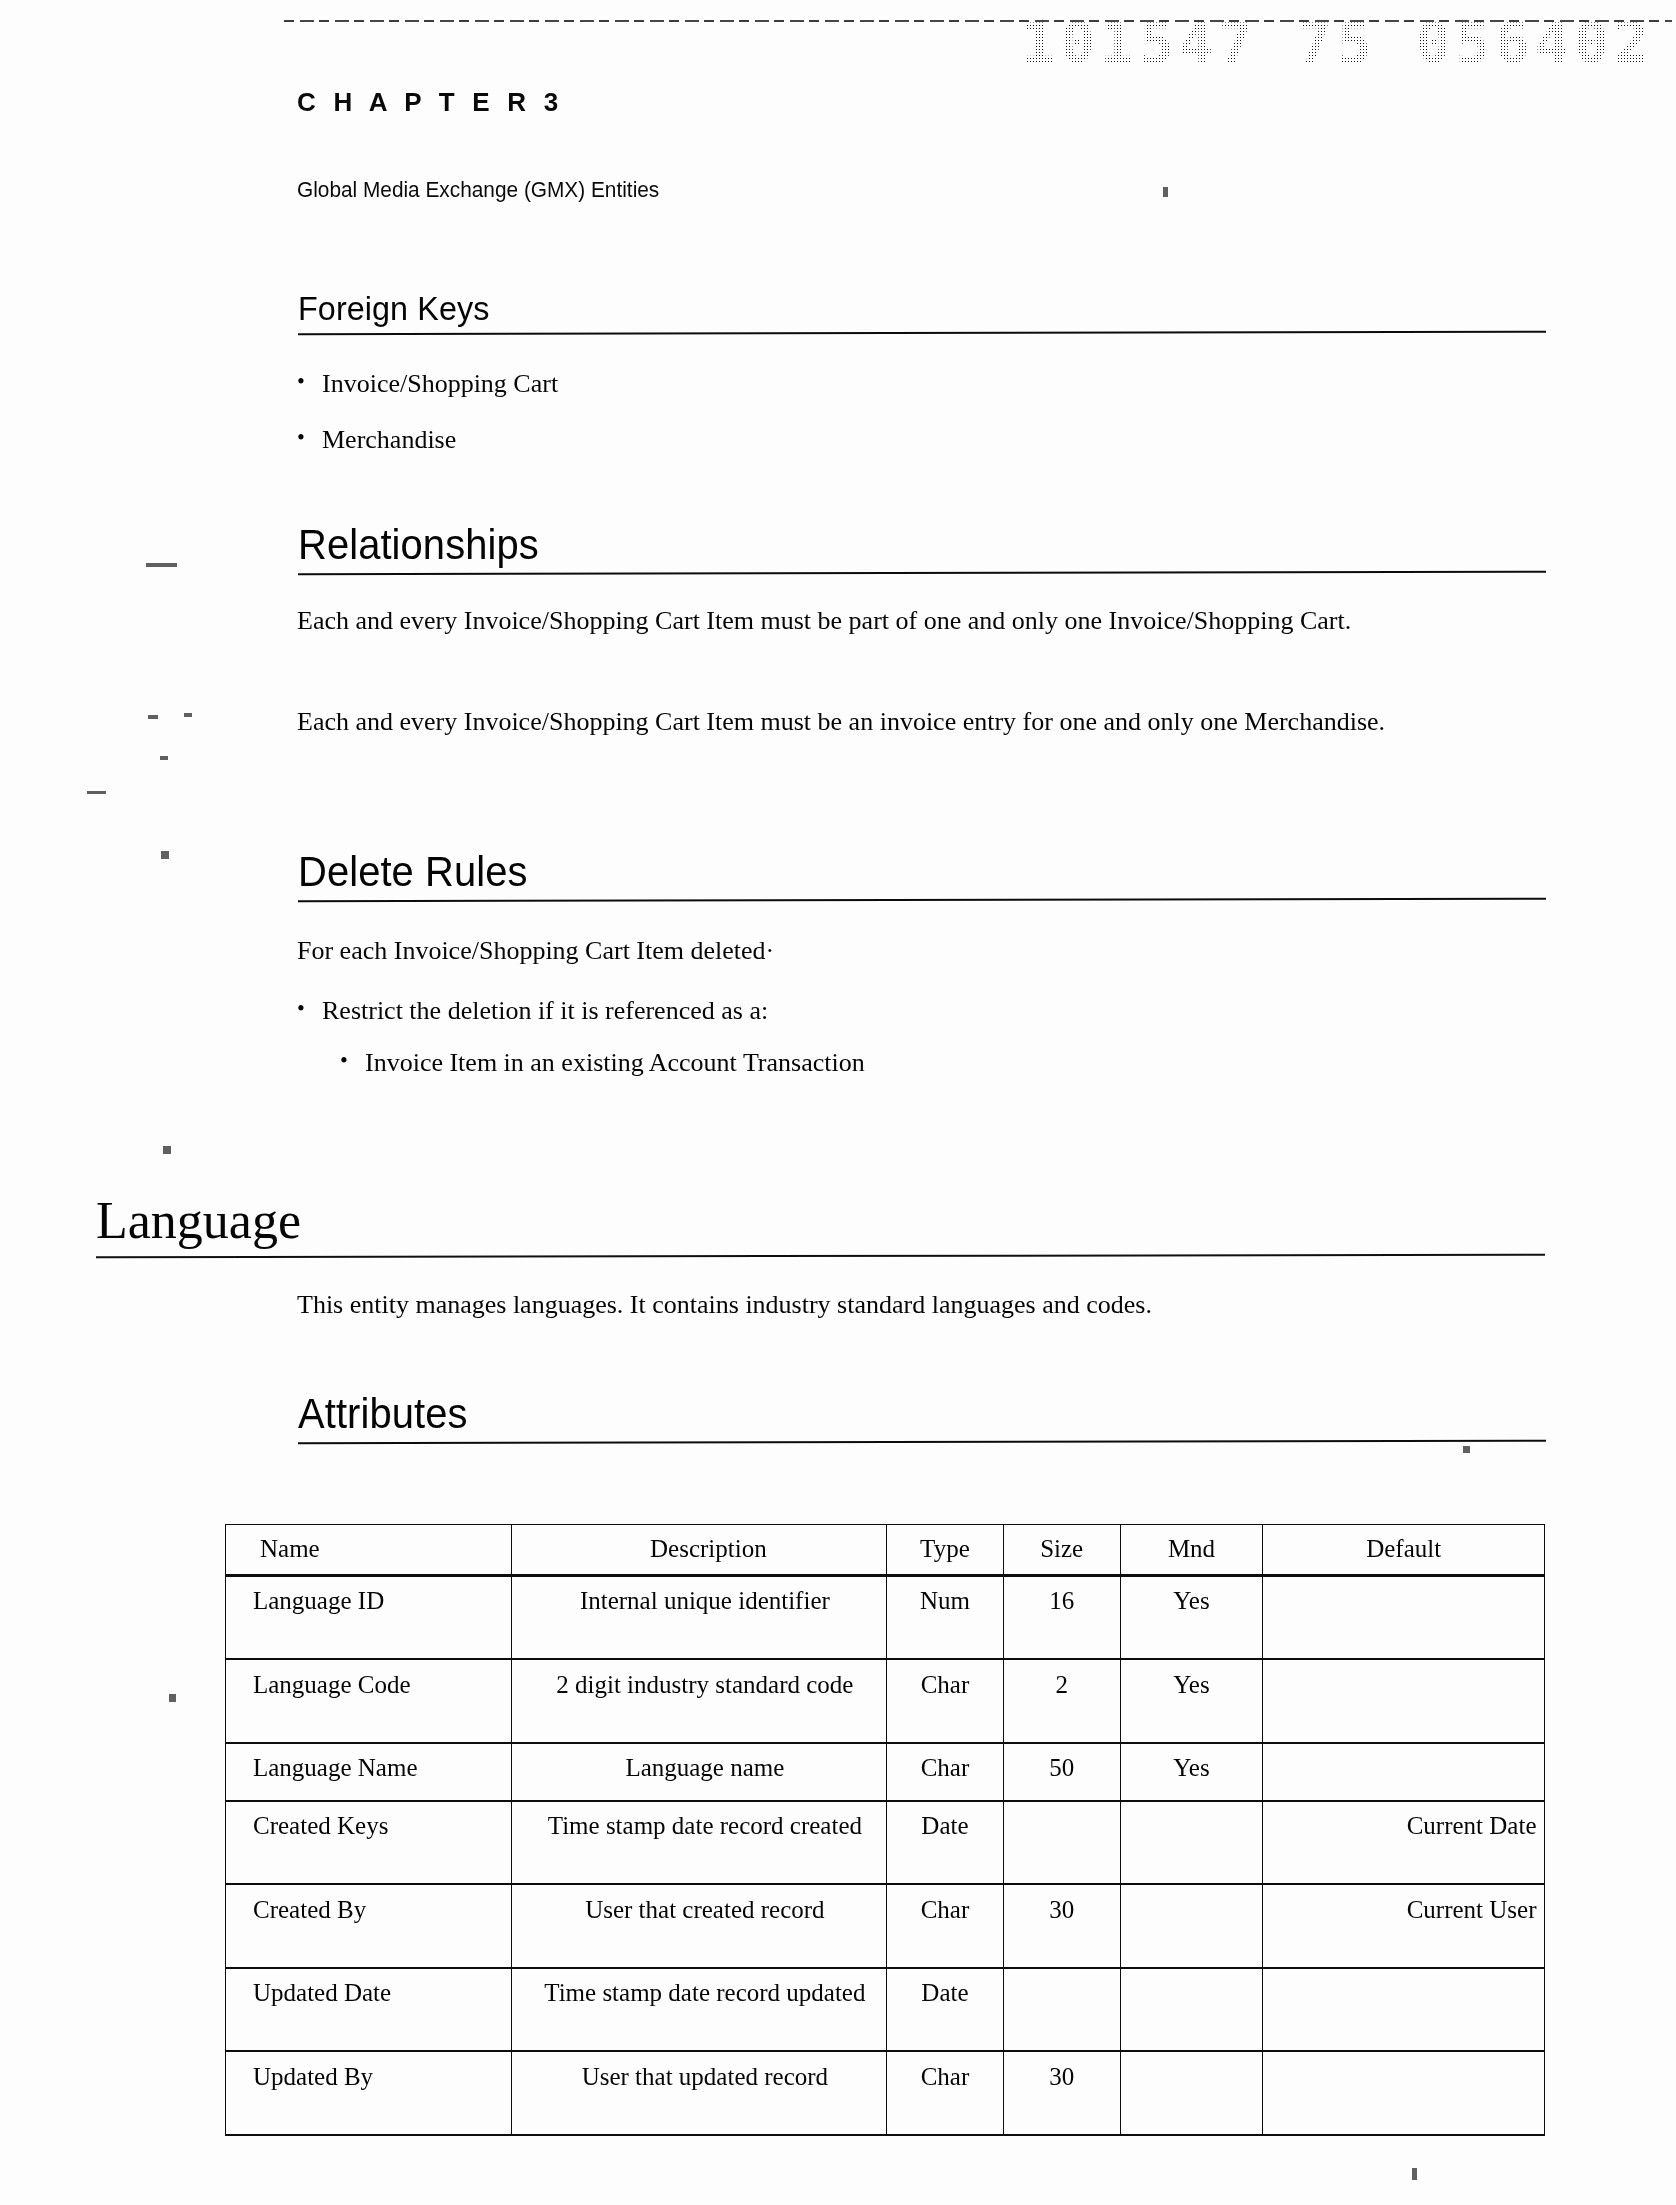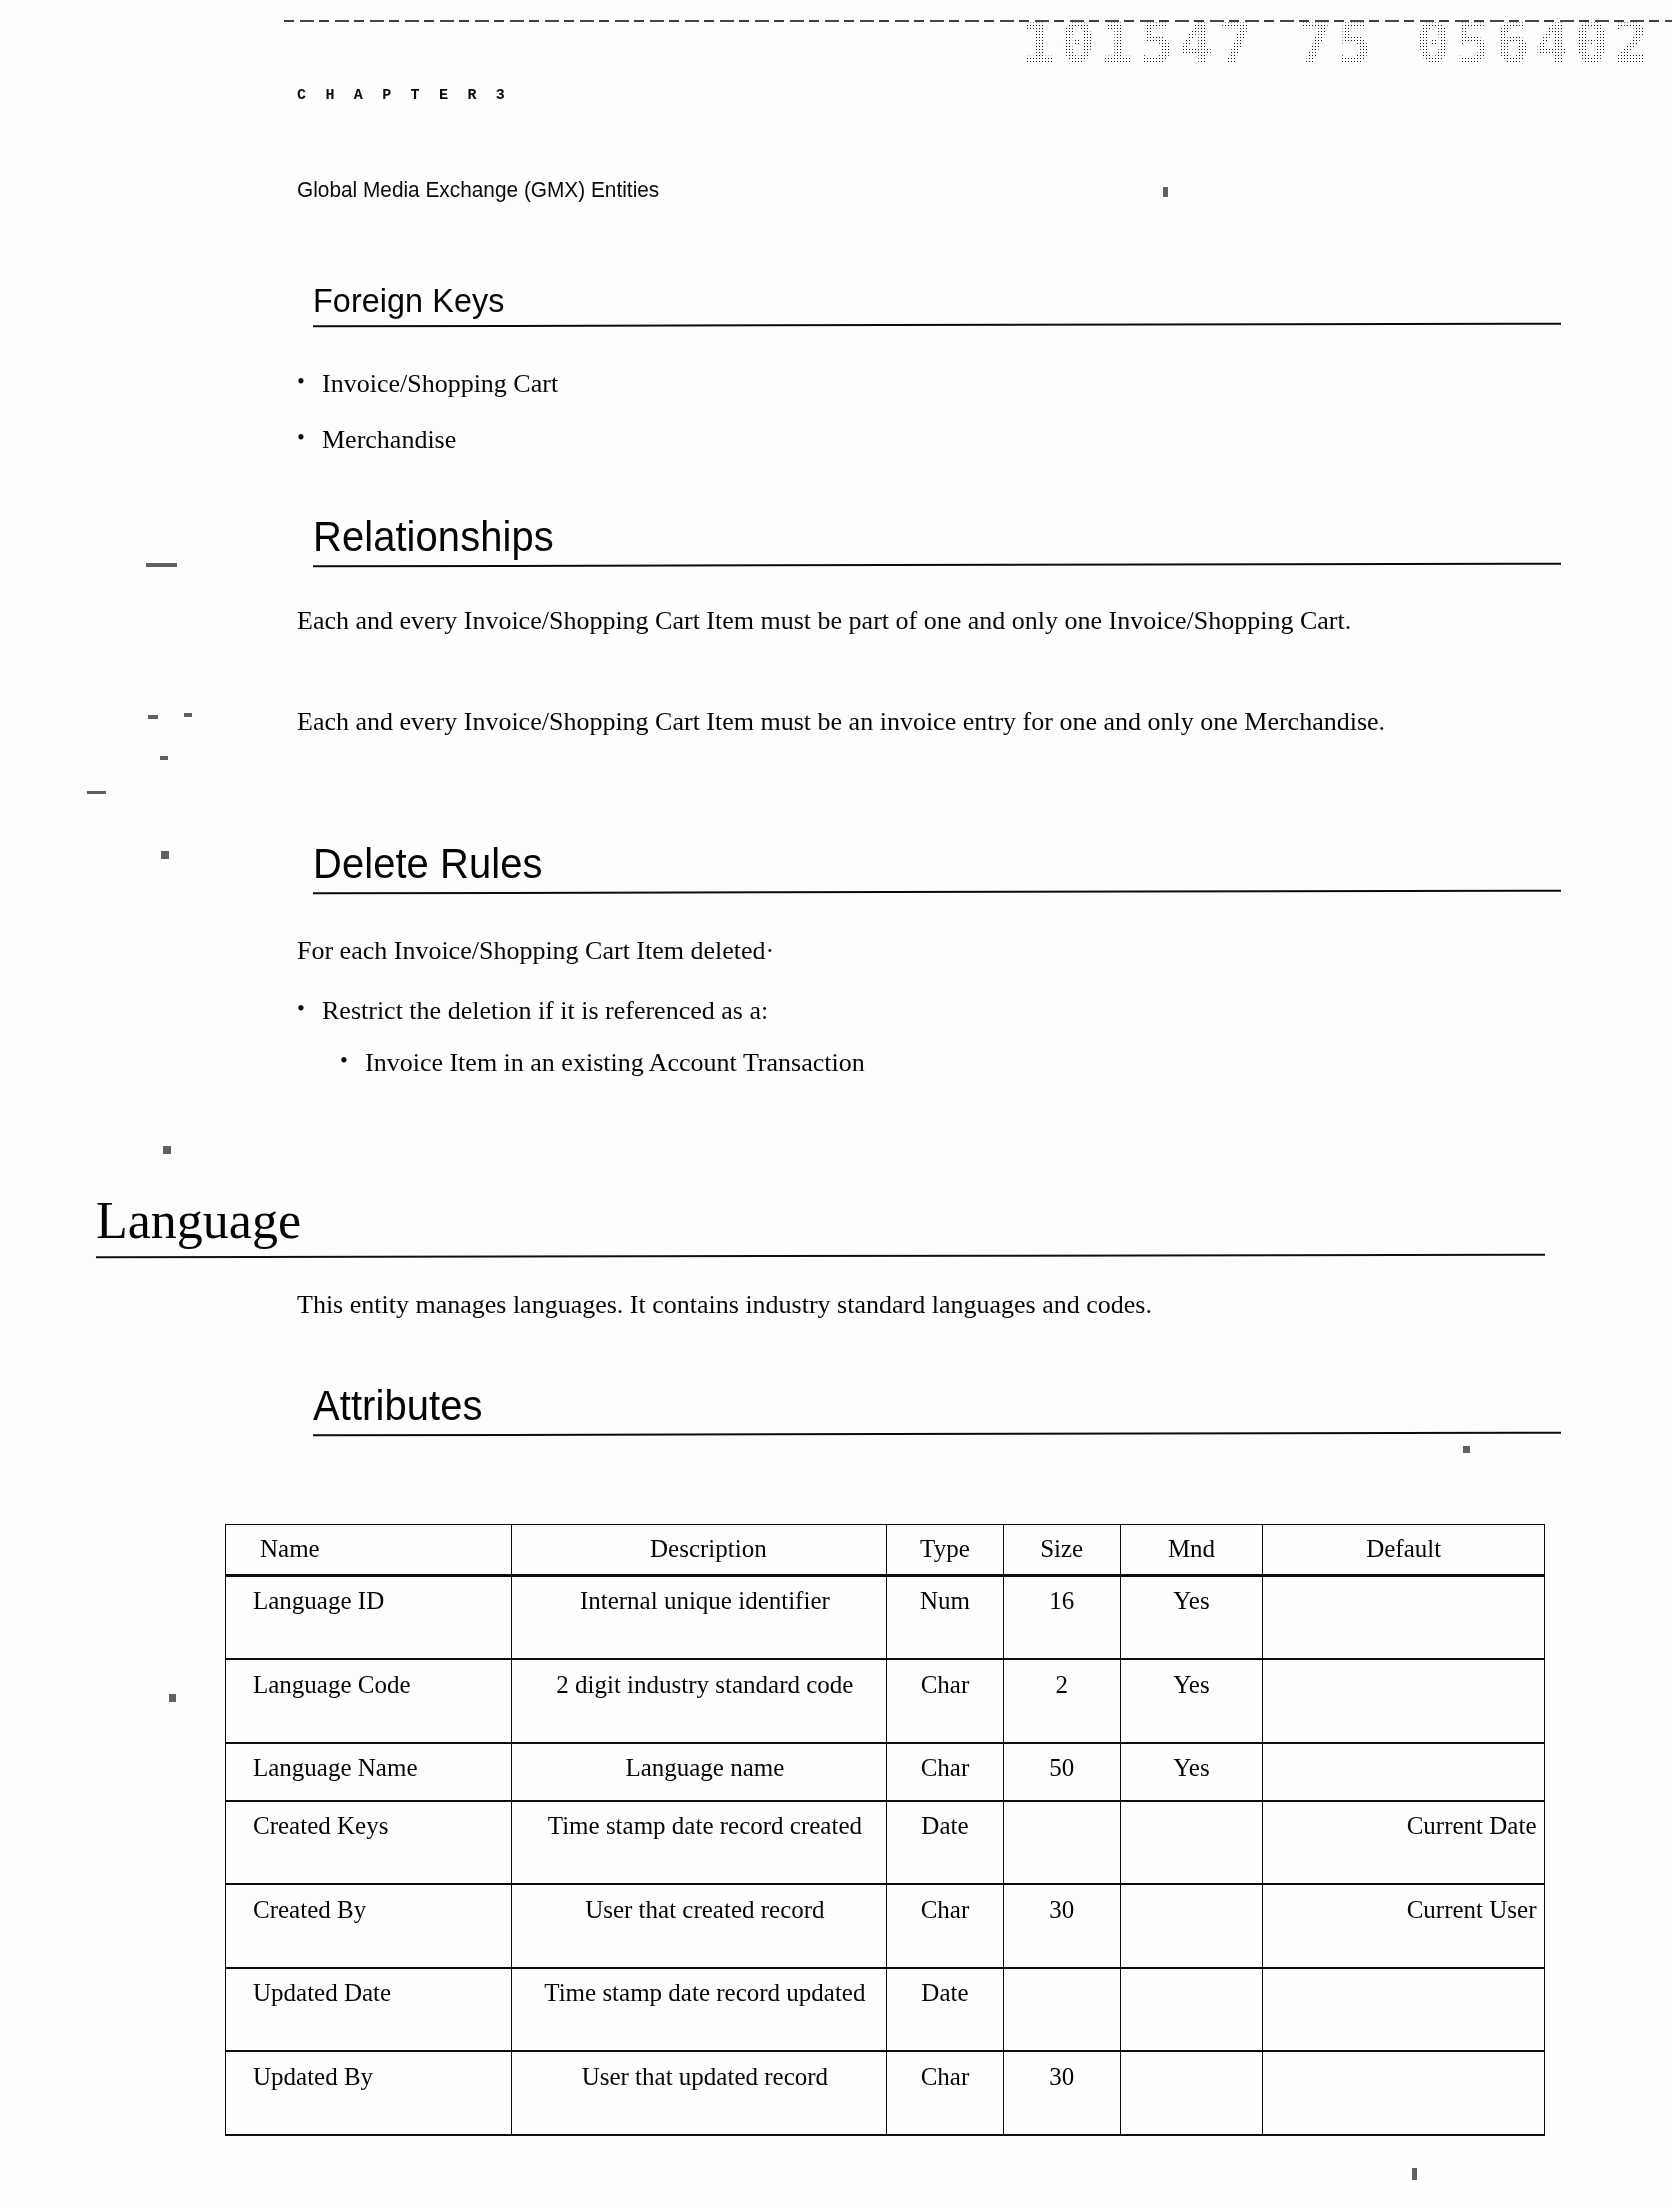--- a/index.html
+++ b/index.html
@@ -63,44 +63,45 @@
       repeating-linear-gradient(to right, #000 0 1.5px, transparent 1.5px 3px);
     mask-composite: intersect;
     clip-path: inset(12px 0 0 0);
   }
 
   
   .chapter-label {
     position: absolute;
     left: 297px;
     top: 87px;
-    font-family: Liberation Mono, monospace;
-    font-size: 15px;
+    font-family: Liberation Sans, sans-serif;
+    font-size: 26px;
     font-weight: 700;
     letter-spacing: 5.2px;
     color: #0a0a0a;
     text-align: right;
   }
   .running-head {
     position: absolute;
     left: 297px;
     top: 177px;
     font-family: "Liberation Sans", "DejaVu Sans", sans-serif;
     font-size: 22.4px;
     font-weight: 400;
     color: #0a0a0a;
     transform: scaleX(.93);
     transform-origin: left center;
   }
 
   
   .sec-head {
     position: absolute;
-    left: 313px;
+    left: 298px;
     width: 1248px;
+    margin-top: 8px;
   }
   .sec-head .txt {
     font-family: "Liberation Sans", "DejaVu Sans", sans-serif;
     font-size: 34px;
     font-weight: 400;
     color: #050505;
     line-height: 1.05;
     transform: scaleX(.95);
     transform-origin: left center;
     letter-spacing: 0.1px;

